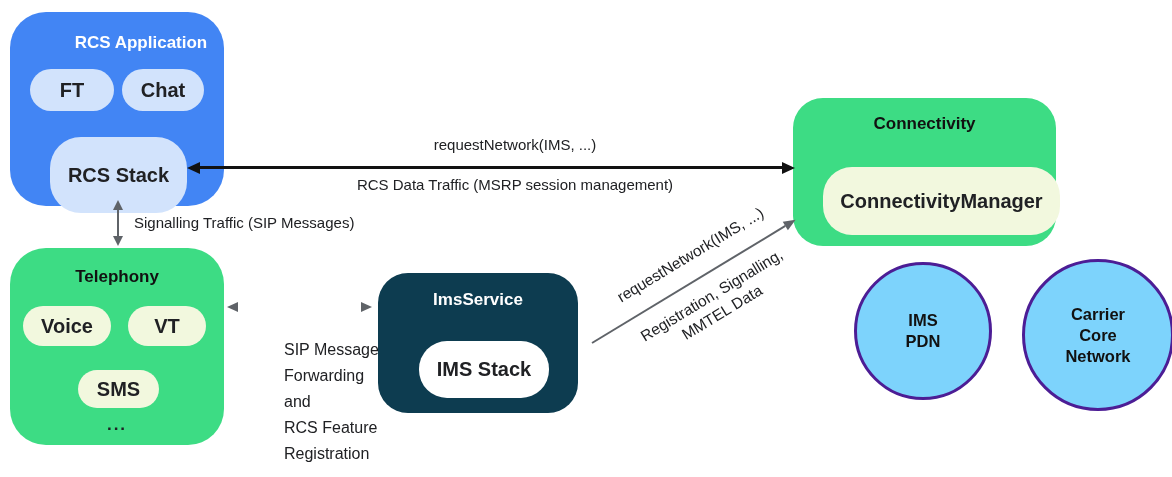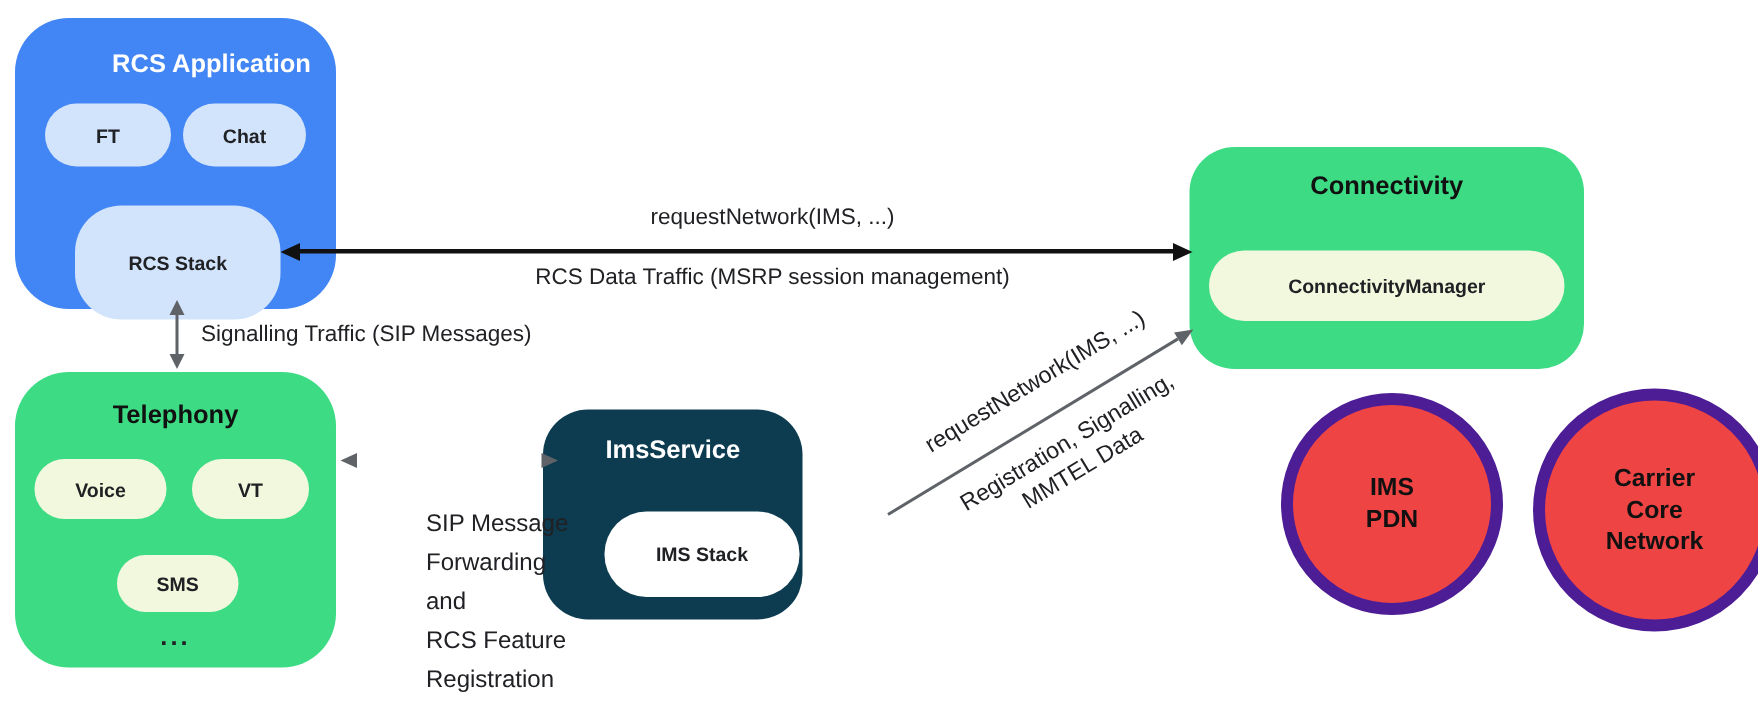--- a/index.html
+++ b/index.html
@@ -3,50 +3,50 @@
 <meta charset="utf-8">
 <style>
   html,body{margin:0;padding:0;background:#fff;}
   .canvas{
     position:relative;width:1172px;height:477px;background:#fff;overflow:hidden;
     font-family:"Liberation Sans", sans-serif;color:#202124;
   }
   .box{position:absolute;box-sizing:border-box;}
   .box-title{position:absolute;left:0;width:100%;text-align:center;font-weight:700;font-size:17px;}
   .pill{position:absolute;display:flex;align-items:center;justify-content:center;
-        font-weight:700;font-size:13px;color:#202124;box-sizing:border-box;text-align:right;}
+        font-weight:700;font-size:20px;color:#202124;box-sizing:border-box;text-align:right;}
 
   
   .rcs-app{left:10px;top:12px;width:214px;height:194px;border-radius:36px;background:var(--blue,#4285F4);}
   .rcs-app .box-title{top:21px;color:#fff;margin-left:24px;}
   .pill-ft{left:20px;top:57px;width:84px;height:42px;border-radius:21px;background:var(--light_blue,#D2E3FC);}
   .pill-chat{left:112px;top:57px;width:82px;height:42px;border-radius:21px;background:var(--light_blue,#D2E3FC);}
   .pill-rcs-stack{left:40px;top:125px;width:137px;height:76px;border-radius:31px;background:var(--light_blue,#D2E3FC);}
 
   
   .telephony{left:10px;top:248px;width:214px;height:197px;border-radius:36px;background:var(--green,#3DDC84);}
   .telephony .box-title{top:19px;color:#111;}
   .pill-voice{left:13px;top:58px;width:88px;height:40px;border-radius:20px;background:var(--pale,#F2F8DE);}
   .pill-vt{left:118px;top:58px;width:78px;height:40px;border-radius:20px;background:var(--pale,#F2F8DE);}
   .pill-sms{left:68px;top:122px;width:81px;height:38px;border-radius:19px;background:var(--pale,#F2F8DE);}
   .telephony-more{position:absolute;bottom:10px;left:0;width:100%;text-align:center;
                   font-weight:700;font-size:17px;letter-spacing:2px;color:#202124;}
 
   
   .connectivity{left:793px;top:73px;width:263px;height:148px;border-radius:30px;background:var(--green,#3DDC84);margin-top:25px;}
   .connectivity .box-title{top:16px;color:#111;}
-  .pill-connmgr{left:13px;top:69px;width:237px;height:47px;border-radius:29px;background:var(--pale,#F2F8DE);}
+  .pill-connmgr{left:30px;top:69px;width:237px;height:68px;border-radius:29px;background:var(--pale,#F2F8DE);}
 
   
-  .ims-service{left:362px;top:273px;width:173px;height:140px;border-radius:30px;background:var(--navy,#0D3C50);}
+  .ims-service{left:378px;top:273px;width:200px;height:140px;border-radius:30px;background:var(--navy,#0D3C50);}
   .ims-service .box-title{top:17px;color:#fff;}
   .pill-ims-stack{left:41px;top:68px;width:130px;height:57px;border-radius:28px;background:#fff;}
 
   
-  .net-circle{position:absolute;border:8px solid #4c1d95;border-radius:50%;background:#ef4444;
+  .net-circle{position:absolute;border:3px solid #4c1d95;border-radius:50%;background:#7dd3fc;
               display:flex;align-items:center;justify-content:center;text-align:center;
               font-weight:700;font-size:16.5px;line-height:21px;white-space:pre-line;color:#111;}
   .circle-ims-pdn{left:854px;top:262px;width:132px;height:132px;}
   .circle-carrier{left:1022px;top:259px;width:146px;height:146px;}
 
   
   .h-arrow{position:absolute;left:187px;top:159px;width:608px;height:17px;display:flex;align-items:center;}
   .h-arrow .shaft{flex:1;height:2.5px;background:#111;}
   .tri{width:0;height:0;}
   .tri-w{border-top:6px solid transparent;border-bottom:6px solid transparent;border-right:13px solid #111;}

